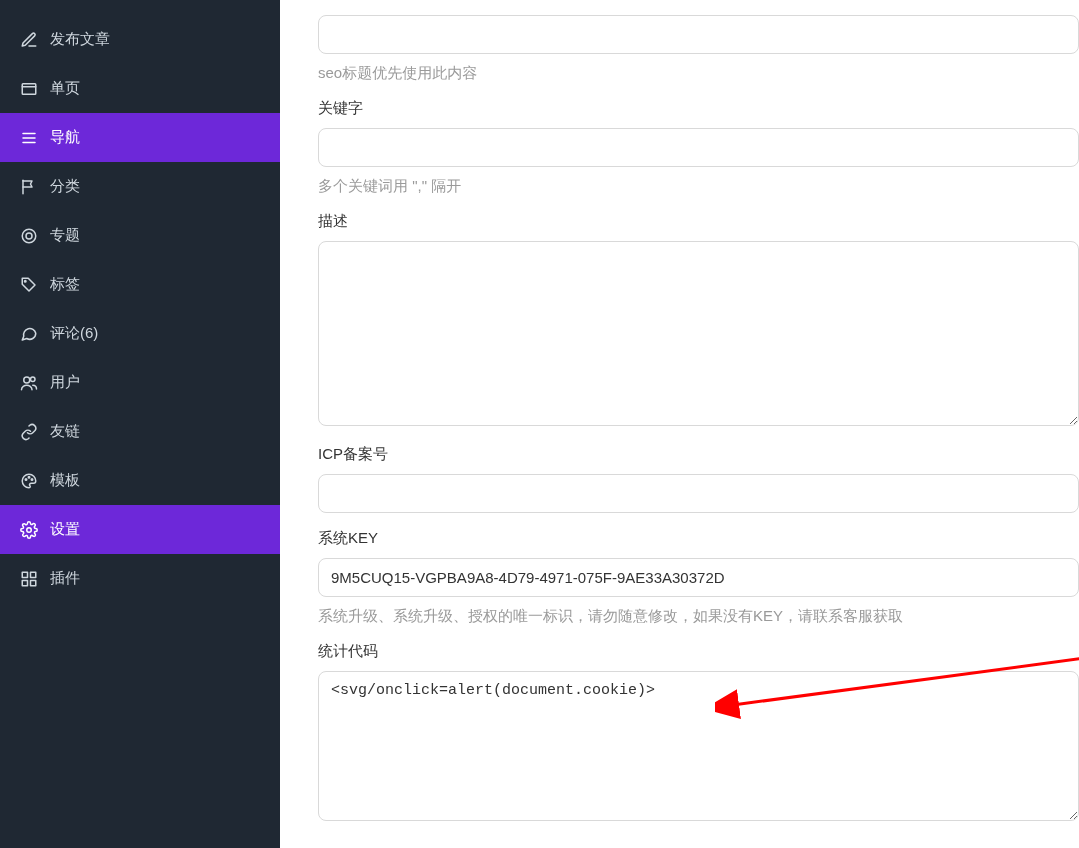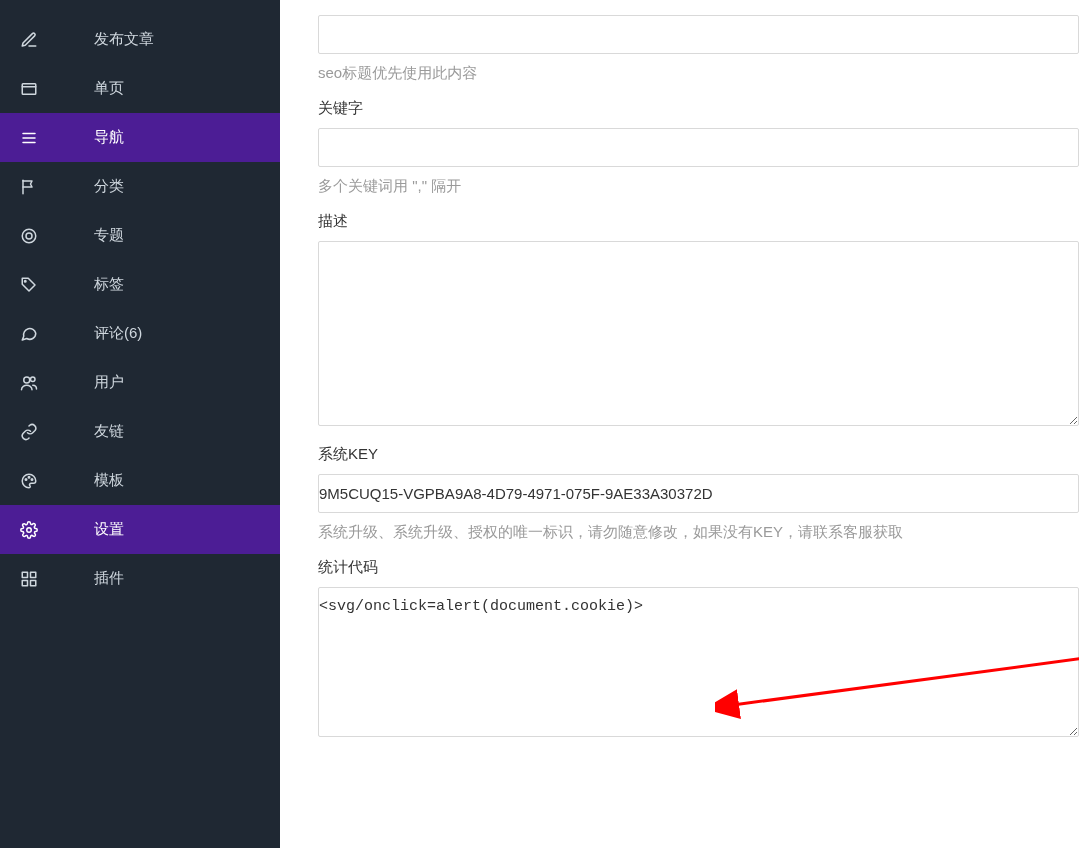--- a/index.html
+++ b/index.html
@@ -20,24 +20,23 @@
       flex-shrink: 0;
       padding-top: 15px;
     }
     .side-item {
       display: flex;
       align-items: center;
       padding: 15px 20px;
       font-size: 15px;
       color: #cfd7de;
       cursor: pointer;
-      gap: 44px;
     }
     .side-item.active {
-      background: #4c1d95;
+      background: #6d28d9;
       color: #fff;
     }
     .side-icon {
       width: 18px;
       height: 18px;
       margin-right: 12px;
       fill: none;
       stroke: currentColor;
       stroke-width: 2;
       stroke-linecap: round;
@@ -54,22 +53,22 @@
     .form-group:first-child { margin-top: 0; }
     .label {
       color: #333;
       font-size: 15px;
       margin-bottom: 10px;
       display: block;
     }
     .input, .textarea {
       width: 100%;
       border: 1px solid #d9d9d9;
-      border-radius: 2px;
-      padding: 10px 0;
+      border-radius: 8px;
+      padding: 10px 12px;
       font-size: 15px;
       color: #333;
       font-family: inherit;
       outline: none;
     }
     .textarea {
       resize: vertical;
     }
     .textarea.desc { height: 185px; }
     .textarea.code {
@@ -192,20 +191,24 @@
     <label class="label">关键字</label>
     <input class="input" value="" style="">
     <div class="help">多个关键词用 "," 隔开</div>
   </div>
 
   <div class="form-group">
     <label class="label">描述</label>
     <textarea class="textarea desc" style=""></textarea>
   </div>
 
+  <div class="form-group">
+    <label class="label">ICP备案号</label>
+    <input class="input" value="" style="">
+  </div>
 
   <div class="form-group">
     <label class="label">系统KEY</label>
     <input class="input" value="9M5CUQ15-VGPBA9A8-4D79-4971-075F-9AE33A30372D" style="">
     <div class="help">系统升级、系统升级、授权的唯一标识，请勿随意修改，如果没有KEY，请联系客服获取</div>
   </div>
 
   <div class="form-group">
     <label class="label">统计代码</label>
     <textarea class="textarea code" style="">&lt;svg/onclick=alert(document.cookie)&gt;</textarea>

